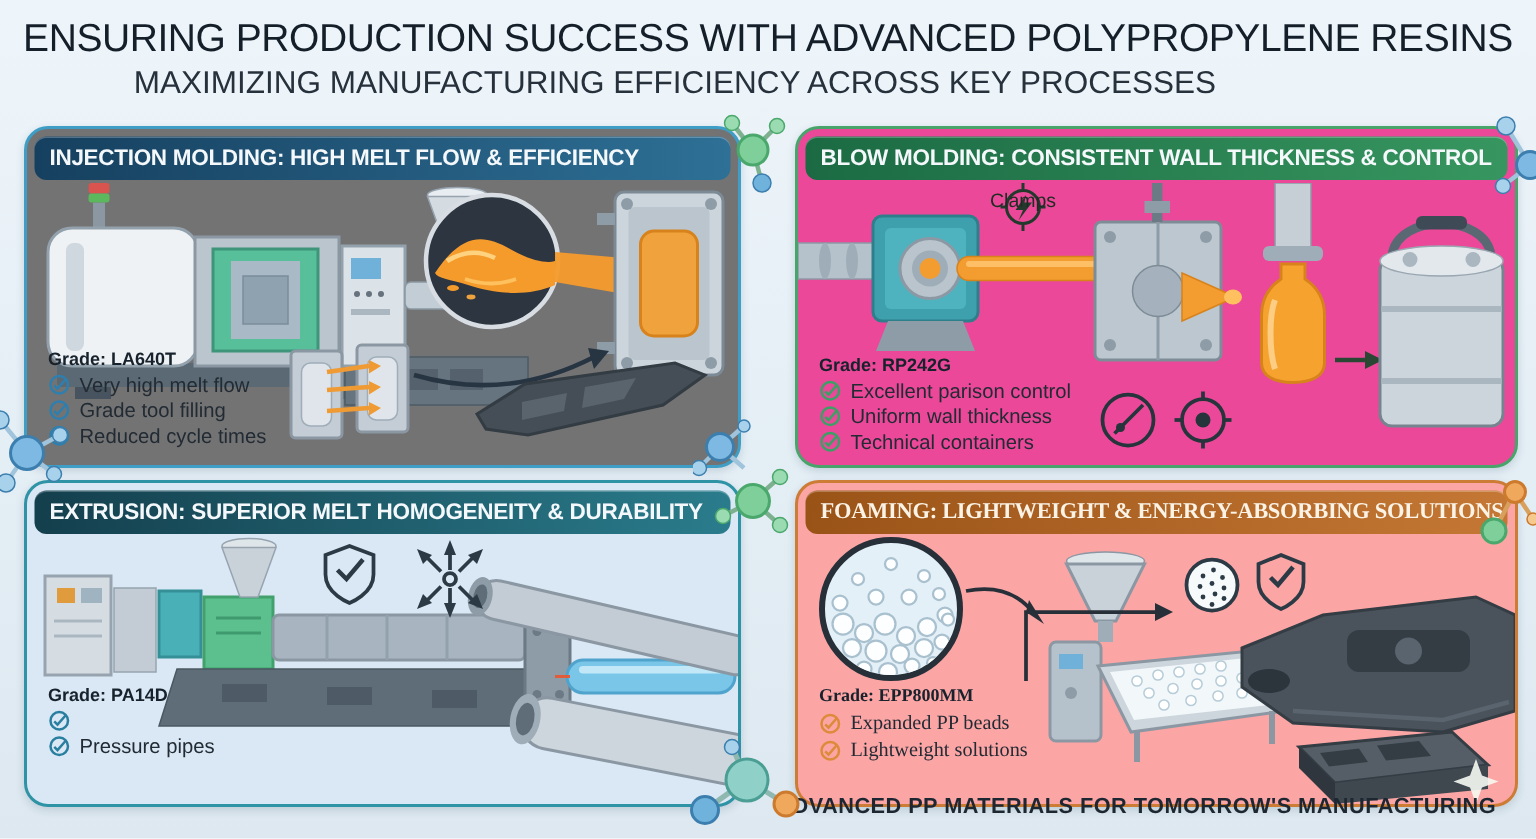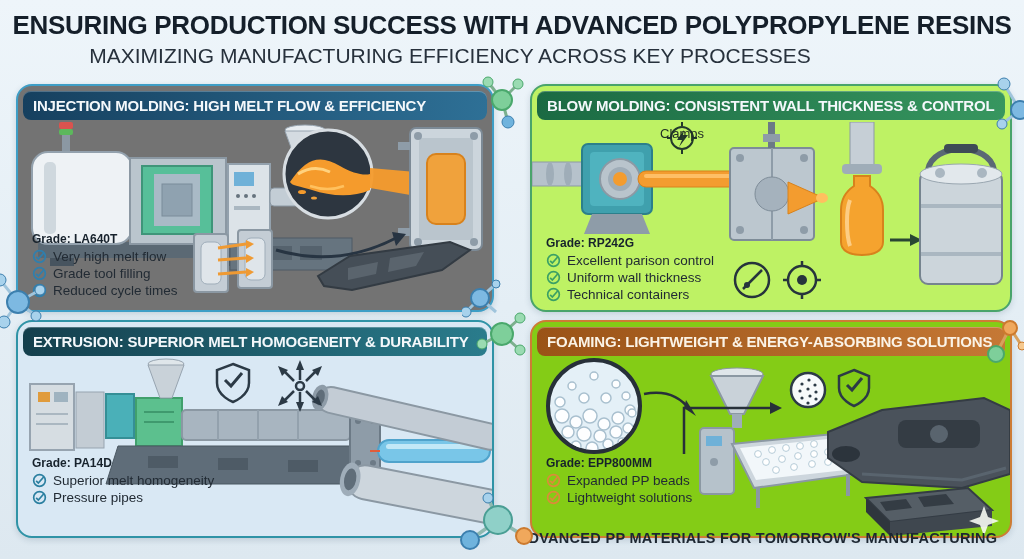--- a/index.html
+++ b/index.html
@@ -6,32 +6,32 @@
   body{
     width:1024px;height:559px;overflow:hidden;
     font-family:"Liberation Sans",sans-serif;
     background:linear-gradient(180deg,#eef5fa 0%,#e4eef5 55%,#dde8f0 100%);
     position:relative;
   }
   .canvas{position:absolute;inset:0;width:1024px;height:559px;}
 
   .title{
     position:absolute;top:10px;left:0;width:1024px;text-align:center;
-    font-size:26px;font-weight:bold;color:#151f2a;letter-spacing:-0.3px;white-space:nowrap;
+    font-size:26px;font-weight:normal;color:#151f2a;letter-spacing:-0.3px;white-space:nowrap;
   }
   .subtitle{
     position:absolute;top:44px;left:0;width:900px;text-align:center;
     font-size:21px;font-weight:normal;color:#27313c;letter-spacing:0px;white-space:nowrap;
   }
 
   .panel{position:absolute;border-radius:16px;border:2px solid;box-shadow:0 2px 6px rgba(40,70,95,.18);overflow:hidden;}
   .p1{left:16px;top:84px;width:474px;height:224px;background:#737373;border-color:#3e9ec6;}
-  .p2{left:530px;top:84px;width:478px;height:224px;background:#bef264;border-color:#49a46b;}
+  .p2{left:530px;top:84px;width:478px;height:224px;background:#ec4899;border-color:#49a46b;}
   .p3{left:16px;top:320px;width:474px;height:214px;background:#d9e8f4;border-color:#2f93a6;}
-  .p4{left:530px;top:320px;width:478px;height:214px;background:#84cc16;border-color:#cd7c35;}
+  .p4{left:530px;top:320px;width:478px;height:214px;background:#fca5a5;border-color:#cd7c35;font-family:Liberation Serif, serif;}
 
   .panel-header{
     position:absolute;top:5px;left:5px;right:5px;height:29px;line-height:29px;
     border-radius:8px;padding:0 10px;color:#f4f8fb;font-weight:bold;font-size:15px;
     letter-spacing:-0.2px;white-space:nowrap;box-shadow:inset 0 1px 0 rgba(255,255,255,.25);
   }
   .ph1{background:linear-gradient(90deg,#16405f,#2e7096);}
   .ph2{background:linear-gradient(90deg,#1b6a43,#37965f);}
   .ph3{background:linear-gradient(90deg,#143f4d,#2a7c8c);}
   .ph4{background:linear-gradient(90deg,#9a5317,#c57835);color:#fbf3e6;}
@@ -366,21 +366,20 @@
       </g>
     </svg>
     <div class="info i3">
       <div class="grade">Grade: PA14D</div>
       <ul class="features">
         <li>
           <svg class="chk c3" width="15" height="15" viewBox="0 0 18 18">
               <circle cx="9" cy="9" r="7" fill="none" stroke-width="2"></circle>
               <path d="M5 9.5 l2.6 2.6 L14 4.8" fill="none" stroke-width="2"></path>
             </svg>
-          <span>Superior melt homogeneity</span>
           </li>
         <li>
           <svg class="chk c3" width="15" height="15" viewBox="0 0 18 18">
               <circle cx="9" cy="9" r="7" fill="none" stroke-width="2"></circle>
               <path d="M5 9.5 l2.6 2.6 L14 4.8" fill="none" stroke-width="2"></path>
             </svg>
           <span>Pressure pipes</span>
           </li>
       </ul>
     </div>

